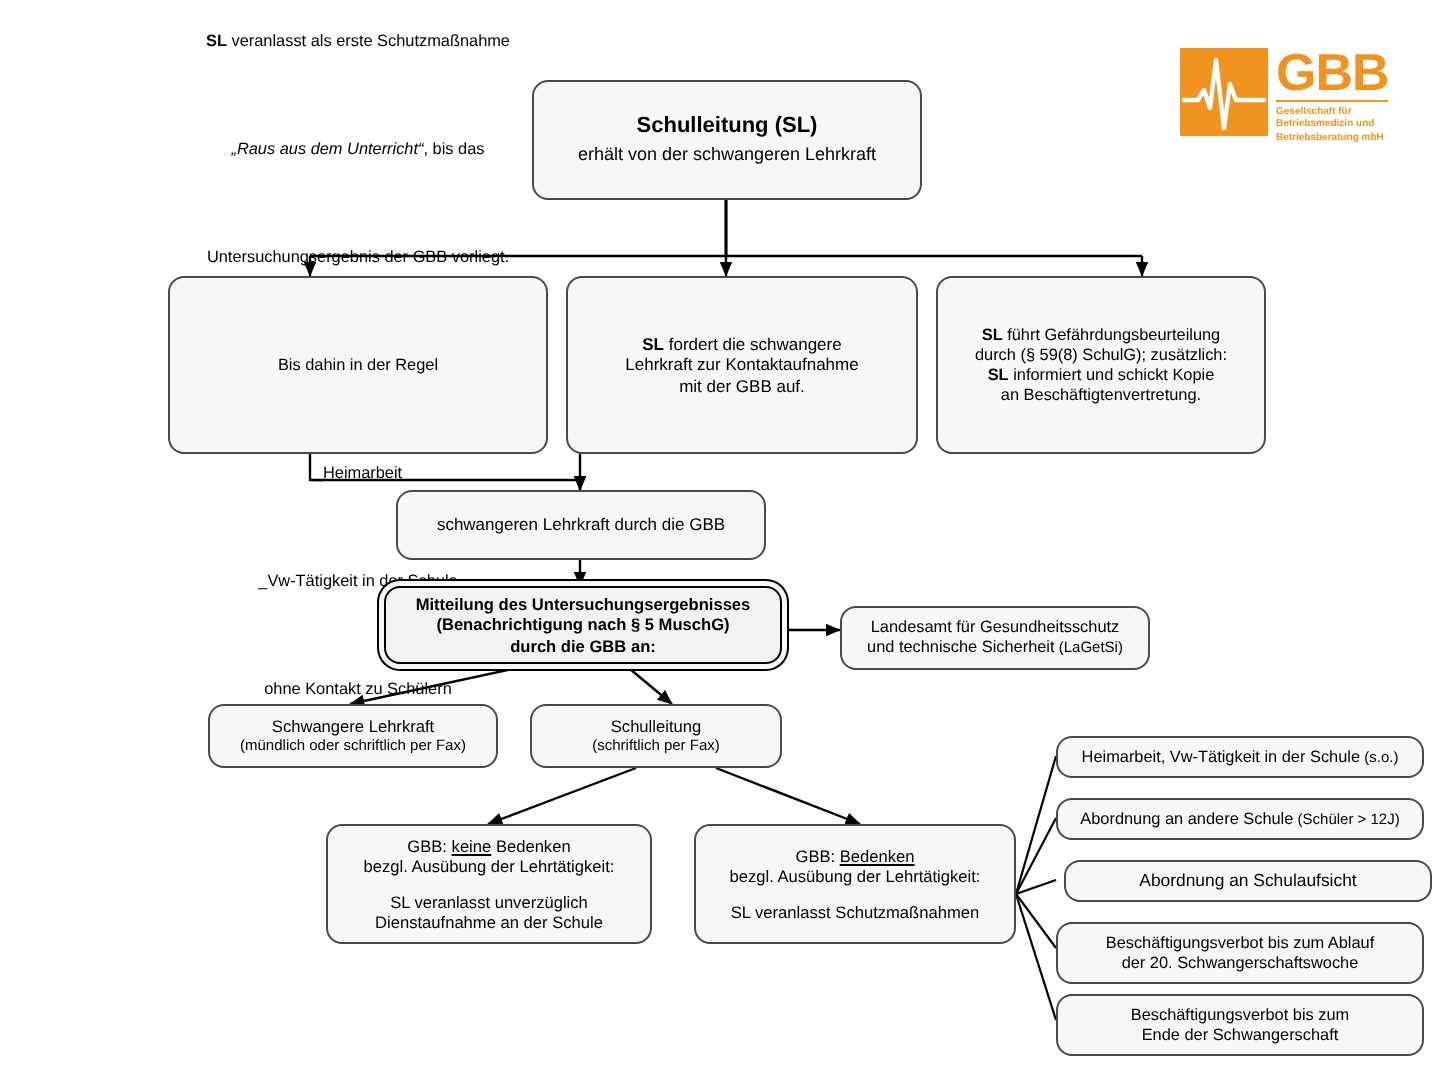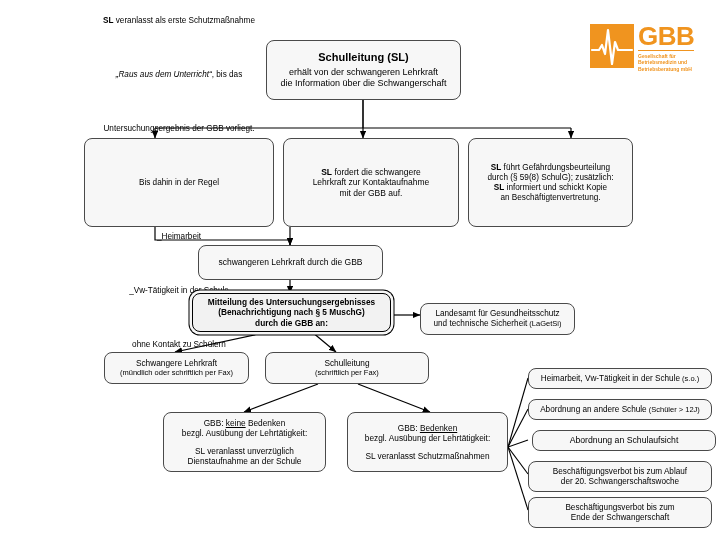--- a/index.html
+++ b/index.html
@@ -151,21 +151,20 @@
         <div>Gesellschaft für</div>
         <div>Betriebsmedizin und</div>
         <div>Betriebsberatung mbH</div>
       </div>
     </div>
   </div>
 
   <div class="node" style="left:266px; top:40px; width:195px; height:60px; font-size:9px;">
     <p class="t-bold" style="font-size:11px; margin-bottom:2px;">Schulleitung (SL)</p>
     <p>erhält von der schwangeren Lehrkraft</p>
-    <p>die Information über die Schwangerschaft</p>
   </div>
 
   <div class="node" style="left:84px; top:138px; width:190px; height:89px; font-size:8.2px; align-items:center;gap:44px;">
     <p><span class="t-bold">SL</span><span> veranlasst als erste Schutzmaßnahme</span></p>
     <p><span class="t-ital">„Raus aus dem Unterricht“</span><span>, bis das</span></p>
     <p>Untersuchungsergebnis der GBB vorliegt.</p>
     <p>Bis dahin in der Regel</p>
     <p>_Heimarbeit</p>
     <p>_Vw-Tätigkeit in der Schule</p>
     <p>ohne Kontakt zu Schülern</p>
@@ -197,21 +196,21 @@
   <div class="node" style="left:420px; top:303px; width:155px; height:32px; font-size:8.2px;">
     <p>Landesamt für Gesundheitsschutz</p>
     <p><span>und technische Sicherheit</span><span class="t-small"> (LaGetSi)</span></p>
   </div>
 
   <div class="node" style="left:104px; top:352px; width:145px; height:32px; font-size:8.3px;">
     <p>Schwangere Lehrkraft</p>
     <p class="t-small">(mündlich oder schriftlich per Fax)</p>
   </div>
 
-  <div class="node" style="left:265px; top:352px; width:164px; height:32px; font-size:8.3px;">
+  <div class="node" style="left:265px; top:352px; width:126px; height:32px; font-size:8.3px;">
     <p>Schulleitung</p>
     <p class="t-small">(schriftlich per Fax)</p>
   </div>
 
   <div class="node" style="left:163px; top:412px; width:163px; height:60px; font-size:8.3px;">
     <p><span>GBB: </span><span class="t-ul">keine</span><span> Bedenken</span></p>
     <p>bezgl. Ausübung  der Lehrtätigkeit:</p>
     <p style="height:7px;"></p>
     <p>SL veranlasst unverzüglich</p>
     <p>Dienstaufnahme an der Schule</p>

